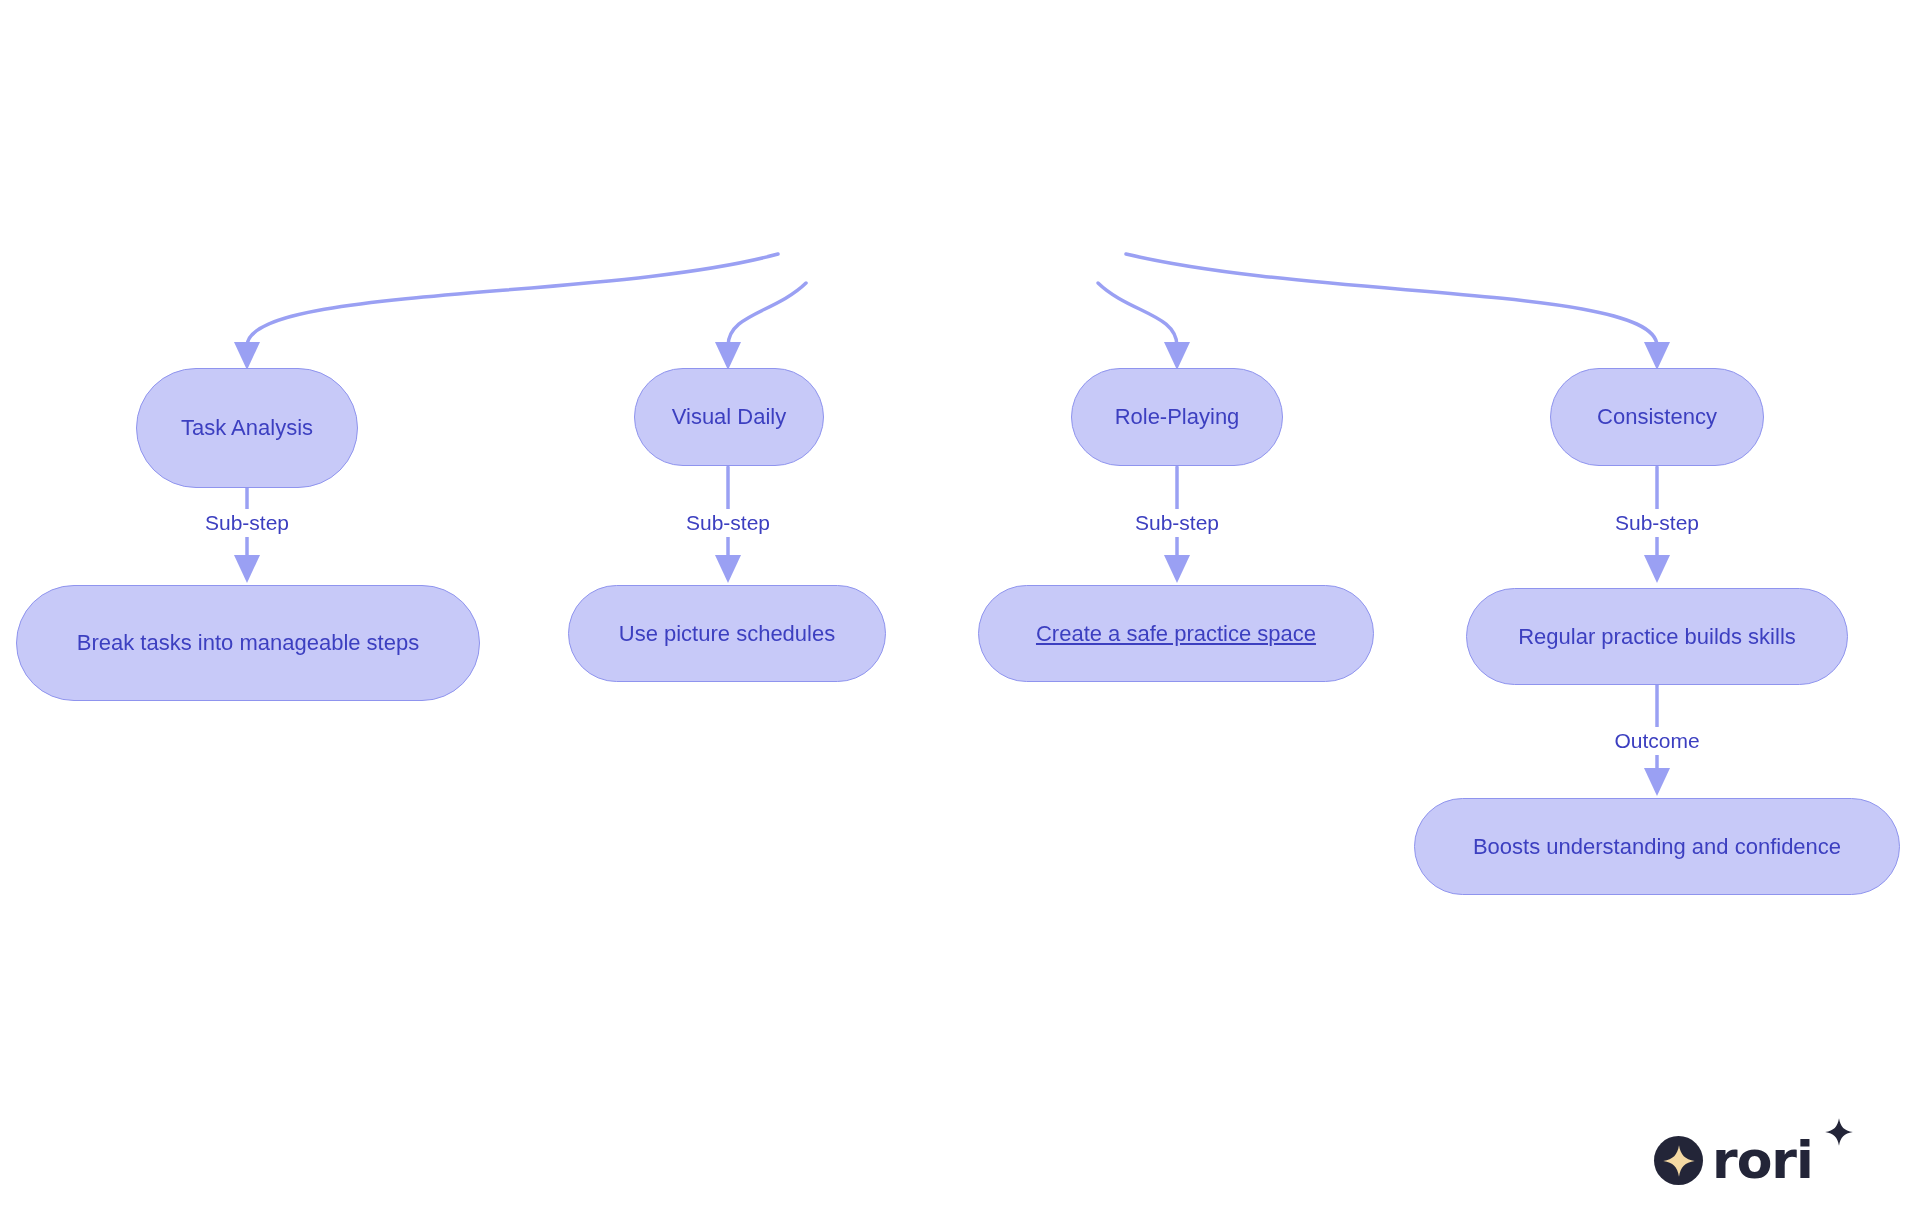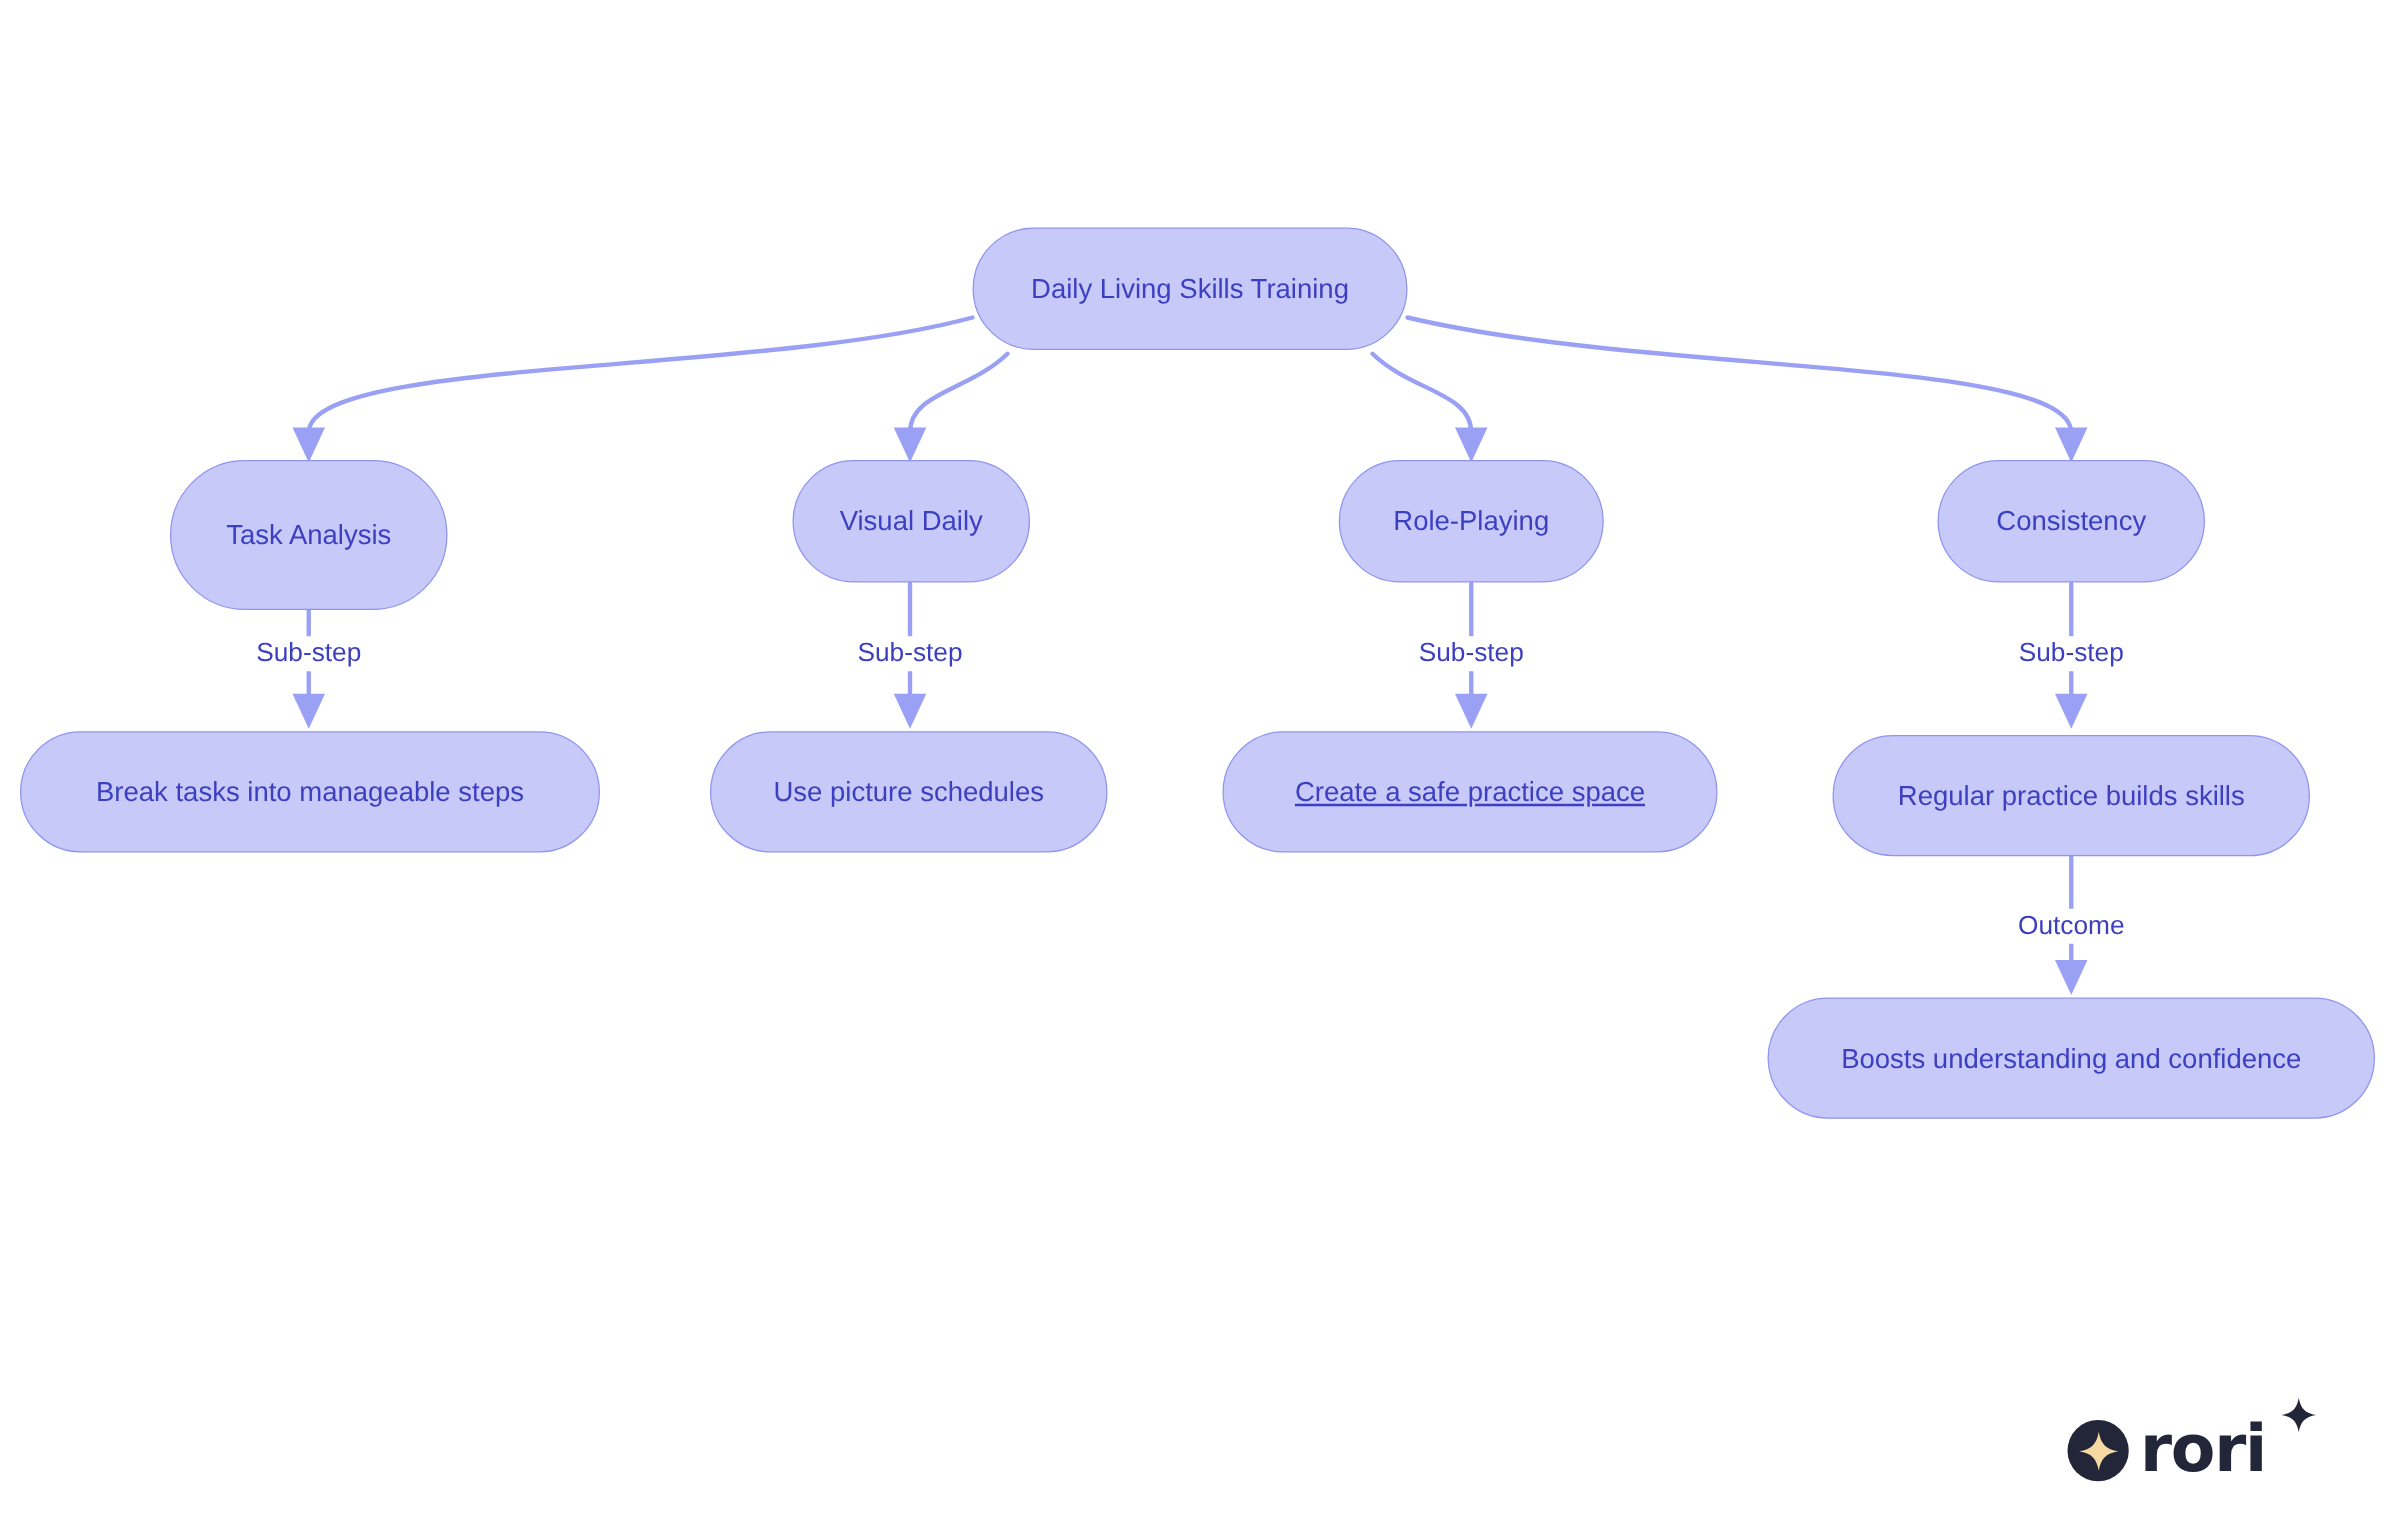--- a/index.html
+++ b/index.html
@@ -116,31 +116,30 @@
     <path class="edge" d="M 1177 467 L 1177 558"></path>
     <polygon class="arrowhead" points="1164,555 1190,555 1177,583"></polygon>
 
     <path class="edge" d="M 1657 467 L 1657 558"></path>
     <polygon class="arrowhead" points="1644,555 1670,555 1657,583"></polygon>
 
     <path class="edge" d="M 1657 682 L 1657 770"></path>
     <polygon class="arrowhead" points="1644,768 1670,768 1657,796"></polygon>
   </svg>
 
-  <div class="node" style="left:778px; top:182px; width:348px; height:98px;">Daily Living Skills Training</div>
 
   <div class="node" style="left:136px; top:368px; width:222px; height:120px;">Task Analysis</div>
 
   <div class="node" style="left:634px; top:368px; width:190px; height:98px;">Visual Daily</div>
 
   <div class="node" style="left:1550px; top:368px; width:214px; height:98px;">Consistency</div>
 
   <div class="node" style="left:1071px; top:368px; width:212px; height:98px;">Role-Playing</div>
 
-  <div class="node" style="left:16px; top:585px; width:464px; height:97px;">Break tasks into manageable steps</div>
+  <div class="node" style="left:16px; top:585px; width:464px; height:116px;">Break tasks into manageable steps</div>
 
   <div class="node" style="left:568px; top:585px; width:318px; height:97px;">Use picture schedules</div>
 
   <div class="node" style="left:978px; top:585px; width:396px; height:97px;text-decoration:underline;">Create a safe practice space</div>
 
   <div class="node" style="left:1466px; top:588px; width:382px; height:97px;">Regular practice builds skills</div>
 
   <div class="node" style="left:1414px; top:798px; width:486px; height:97px;">Boosts understanding and confidence</div>
 
   <div class="edge-label" style="left:247px; top:509px;">Sub-step</div>

